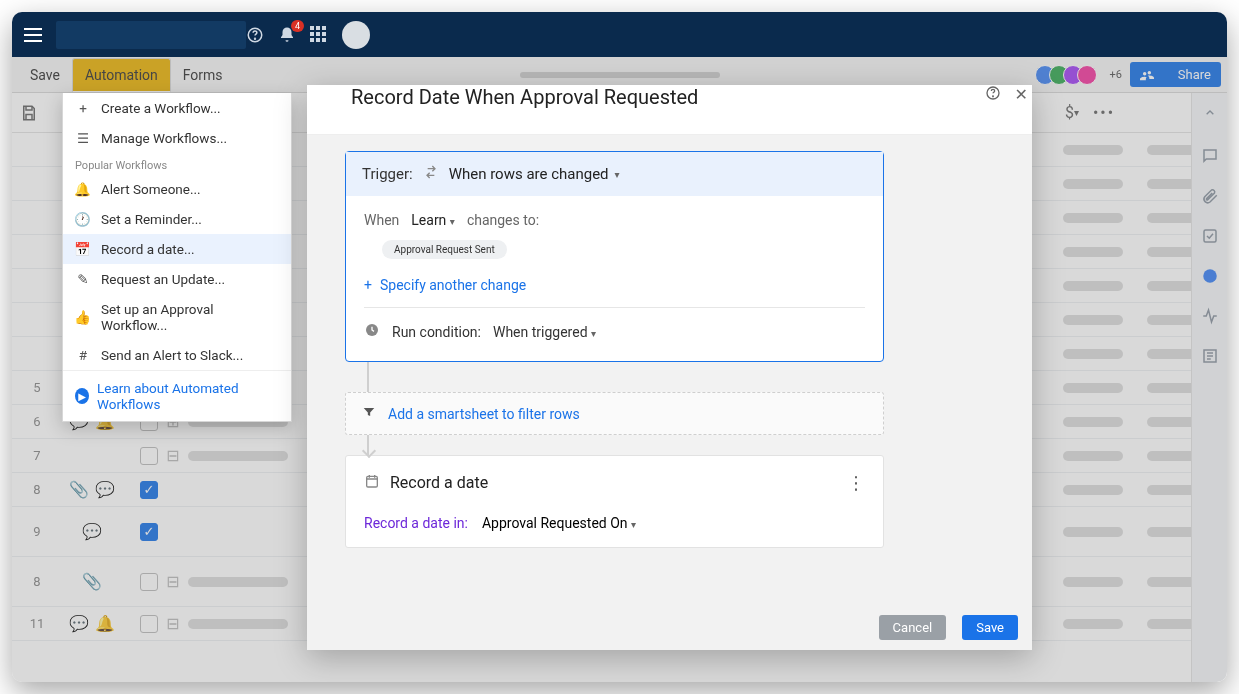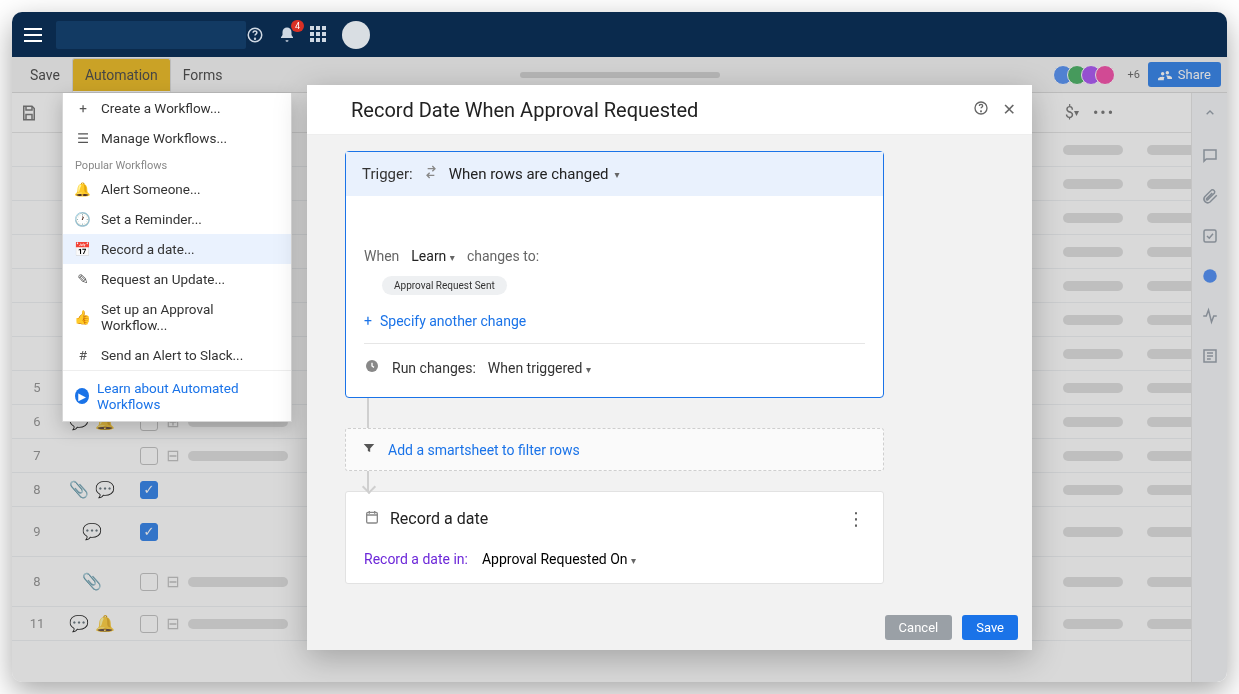--- a/index.html
+++ b/index.html
@@ -34,21 +34,21 @@
   }
   .menuitem { padding:8px 12px; font-size:14px; color:#333; cursor:pointer;}
   .menuitem.active { background:#eab308; border:1px solid #d7d7d7; border-bottom:1px solid #fff; border-radius:3px 3px 0 0;}
   .tab-handle { position:absolute; left:50%; transform:translateX(-50%); width:200px; height:6px; background:#d0d0d0; border-radius:3px;}
   .menubar-right { margin-left:auto; display:flex; align-items:center; gap:8px;}
   .collab-stack { display:flex; align-items:center;}
   .collab-stack .c { width:20px; height:20px; border-radius:50%; margin-left:-6px; border:1px solid #fff;}
   .collab-stack .c:nth-child(1){background:#4285f4;} .collab-stack .c:nth-child(2){background:#34a853;}
   .collab-stack .c:nth-child(3){background:#a142f4;} .collab-stack .c:nth-child(4){background:#f439a0;}
   .collab-more { font-size:11px; color:#555; margin-left:4px;}
-  .sharebtn { background:#1a73e8; color:#fff; font-size:13px; padding:5px 10px; border-radius:3px; display:flex; align-items:center; gap:6px; cursor:pointer;}
+  .sharebtn { background:#1a73e8; color:#fff; font-size:13px; padding:5px 10px; border-radius:3px; display:flex; align-items:center; gap:24px; cursor:pointer;}
   
   .toolbar { height:40px; background:#fff; border-bottom:1px solid #e2e2e2; display:flex; align-items:center; padding:0 8px; gap:10px; color:#666;}
   .toolbar .tb-right { margin-left:auto; display:flex; align-items:center; gap:14px;}
   .tb-icon { width:18px; height:18px; color:#666; display:flex; align-items:center; justify-content:center;}
   .tb-more { letter-spacing:2px; }
   
   .sheet { position:absolute; top:121px; left:0; right:0; bottom:0; background:#fff;}
   .rowline { height:34px; border-bottom:1px solid #eceff1; display:flex; align-items:center;}
   .rownum { width:50px; text-align:center; color:#888; font-size:13px;}
   .cell-icons { width:60px; display:flex; gap:6px; justify-content:center; color:#aaa;}
@@ -74,46 +74,46 @@
   .dd-learn .play { width:16px; height:16px; border-radius:50%; background:#1a73e8; color:#fff; display:flex; align-items:center; justify-content:center; font-size:10px;}
   .dd-ico { width:16px; display:flex; justify-content:center; color:#555;}
   
   .dim { position:absolute; inset:0; top:45px; background:rgba(120,120,120,.28); z-index:30;}
   
   .modal {
     position:absolute; top:73px; left:295px; width:725px; height:565px;
     background:#fff; z-index:60; box-shadow:0 8px 30px rgba(0,0,0,.25);
     display:flex; flex-direction:column;
   }
-  .modal-head { height:50px; display:flex; align-items:center; padding:0 16px 0 44px; border-bottom:1px solid #eee;}
+  .modal-head { height:50px; display:flex; align-items:flex-start; padding:0 4px 0 44px; border-bottom:1px solid #eee;}
   .modal-title { font-size:20px; color:#222;}
   .modal-head-right { margin-left:auto; display:flex; gap:14px; color:#666;}
   .modal-body { flex:1; background:#f2f2f2; padding:16px 148px 16px 38px; overflow:auto;}
   .trigger-card { border:1.5px solid #1a73e8; border-radius:4px; background:#fff;}
   .trigger-head { background:#e9f1fd; padding:12px 16px; display:flex; align-items:center; gap:10px; font-size:15px;}
   .trigger-head .lbl { color:#333;}
   .trigger-head .sel { color:#222; display:flex; align-items:center; gap:6px;}
   .chev { font-size:10px; color:#666;}
   .trigger-body { padding:16px 18px;}
-  .inline-row { display:flex; align-items:flex-end; gap:12px; font-size:14px; color:#666;margin-top:36px;}
+  .inline-row { display:flex; align-items:flex-end; gap:12px; font-size:14px; color:#666;}
   .inline-row .strong { color:#222;}
   .chip { display:inline-block; background:#eef0f2; color:#333; border-radius:12px; padding:4px 12px; font-size:10px; margin:12px 0 14px 18px;}
   .link-row { color:#1a73e8; font-size:14px; display:flex; align-items:center; gap:8px; cursor:pointer; padding:4px 0 14px;}
   .hr { height:1px; background:#e6e6e6;}
   .run-row { display:flex; align-items:center; gap:12px; padding:14px 0 4px; font-size:14px; color:#333;}
   .connector { width:2px; height:30px; background:#cfcfcf; margin-left:22px;}
   .cond-card { border:1px dashed #cfcfcf; background:#fafafa; border-radius:3px; padding:12px 16px; display:flex; align-items:center; gap:12px; color:#1a73e8; font-size:14px; cursor:pointer;}
   .connector2 { width:2px; height:20px; background:#cfcfcf; margin-left:22px; position:relative;}
   .connector2::after { content:""; position:absolute; bottom:-1px; left:-3px; width:8px; height:8px; border-left:2px solid #cfcfcf; border-bottom:2px solid #cfcfcf; transform:rotate(-45deg);}
   .action-card { background:#fff; border:1px solid #e2e2e2; border-radius:3px; padding:16px 18px;}
   .action-head { display:flex; align-items:center; gap:10px; font-size:16px; color:#222;}
   .action-head .kebab { margin-left:auto; color:#555; font-size:18px; cursor:pointer;}
   .action-row { margin-top:22px; display:flex; align-items:center; gap:14px; font-size:14px;}
   .action-row .muted { color:#6d28d9;}
-  .modal-footer { height:46px; background:#f2f2f2; display:flex; align-items:center; justify-content:flex-end; gap:10px; padding:0 14px;}
+  .modal-footer { height:46px; background:#f2f2f2; display:flex; align-items:center; justify-content:flex-end; gap:16px; padding:0 14px;}
   .btn { font-size:13px; padding:5px 14px; border-radius:3px; border:none; cursor:pointer;}
   .btn-cancel { background:#9aa0a6; color:#fff;}
   .btn-save { background:#1a73e8; color:#fff;}
   .muted-ico { color:#888; }
 </style>
 </head>
 <body>
 
 <div class="window">
 
@@ -469,21 +469,21 @@
           <div class="link-row">
             <span>+</span>
             <span>Specify another change</span>
           </div>
           <div class="hr"></div>
           <div class="run-row">
             <span class="muted-ico"><svg viewBox="0 0 24 24" width="16" height="16" fill="currentColor">
                   <circle cx="12" cy="12" r="9"></circle>
                   <path d="M12 7v5l3 2" stroke="#fff" stroke-width="2" fill="none"></path>
                 </svg></span>
-            <span>Run changes:</span>
+            <span>Run condition:</span>
             <span><span>When triggered</span> <span class="chev">▾</span></span>
           </div>
         </div>
       </div>
       <div class="connector"></div>
 
       <div class="cond-card">
         <span class="muted-ico" style="color:#555"><svg viewBox="0 0 24 24" width="14" height="14" fill="currentColor">
               <path d="M3 5h18l-7 8v6l-4-2v-4z"></path>
             </svg></span>

